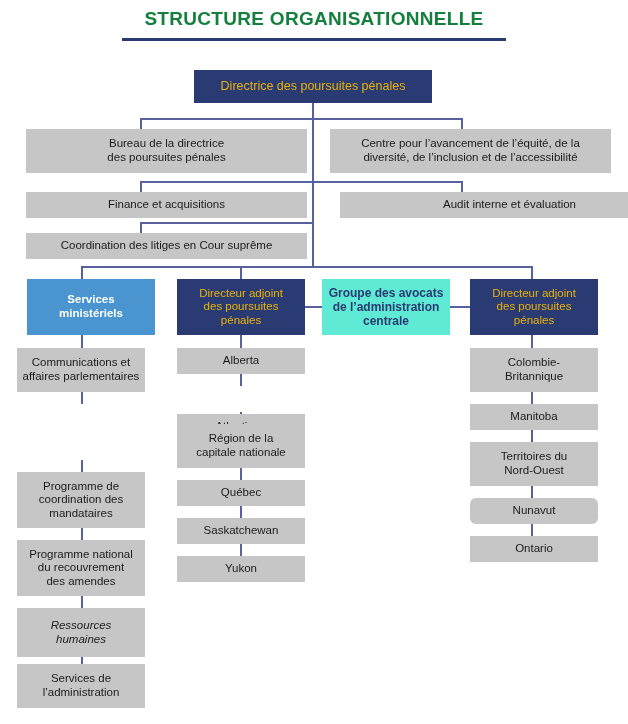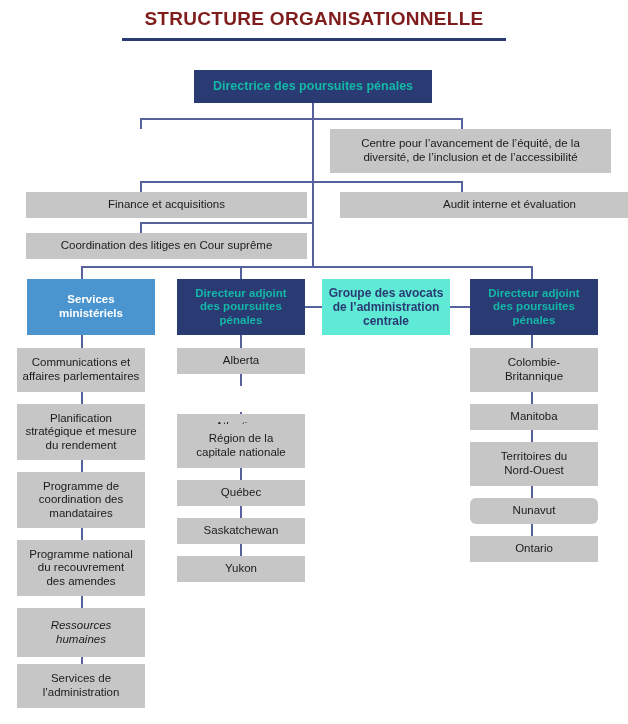--- a/index.html
+++ b/index.html
@@ -11,39 +11,39 @@
     color:#1b1b1b;
     overflow:hidden;
   }
   #chart{position:relative;width:628px;height:724px;}
 
   
   .title{
     position:absolute;left:0;top:8px;width:628px;
     text-align:center;
     font-size:19px;font-weight:bold;letter-spacing:.3px;
-    color:#7f1d1d;
+    color:#15803d;
   }
   .title-rule{
     position:absolute;left:122px;top:38px;width:384px;height:3px;
     background:#2a3a73;
   }
 
   
   .node{
     position:absolute;
     display:flex;align-items:center;justify-content:center;
     text-align:center;
     box-sizing:border-box;
     line-height:1.18;
     padding:2px 4px;
   }
   .node span{display:block;width:100%;}
 
-  .navy{background:#2a3a73;color:#14b8a6;font-weight:bold;font-size:11.5px;justify-content:center;}
+  .navy{background:#2a3a73;color:#eab308;font-weight:normal;font-size:11.5px;justify-content:center;}
   .lblue{background:#4a95cf;color:#ffffff;font-weight:bold;font-size:11.5px;}
   .yellow{background:#5eead4;color:#2a3a73;font-weight:bold;font-size:12px;}
   .grey{background:#c6c6c6;color:#1b1b1b;font-weight:normal;font-size:11.5px;}
 
   .root{font-size:12.5px;}
 
   
   .ln{position:absolute;background:#56619e;}
   .vl{width:1.6px;}
   .hl{height:1.6px;}
@@ -70,20 +70,23 @@
 
   <div class="ln hl" style="left:140px;top:222px;width:173px;"></div>
   <div class="ln vl" style="left:140px;top:222px;height:11px;"></div>
 
   <div class="ln hl" style="left:313px;top:118px;width:150px;"></div>
   <div class="ln vl" style="left:461px;top:118px;height:11px;"></div>
 
   <div class="ln hl" style="left:313px;top:181px;width:150px;"></div>
   <div class="ln vl" style="left:461px;top:181px;height:11px;"></div>
 
+  <div class="node grey" style="left:26px;top:129px;width:281px;height:44px;">
+    <span>Bureau de la directrice<br>des poursuites pénales</span>
+  </div>
 
   <div class="node grey" style="left:26px;top:192px;width:281px;height:26px;">
     <span>Finance et acquisitions</span>
   </div>
 
   <div class="node grey" style="left:26px;top:233px;width:281px;height:26px;">
     <span>Coordination des litiges en Cour suprême</span>
   </div>
 
   <div class="node grey" style="left:330px;top:129px;width:281px;height:44px;">
@@ -120,23 +123,20 @@
 
   <div class="ln vl" style="left:81px;top:335px;height:13px;"></div>
   <div class="ln vl" style="left:81px;top:392px;height:12px;"></div>
   <div class="ln vl" style="left:81px;top:460px;height:12px;"></div>
   <div class="ln vl" style="left:81px;top:528px;height:12px;"></div>
   <div class="ln vl" style="left:81px;top:596px;height:12px;"></div>
   <div class="ln vl" style="left:81px;top:652px;height:12px;"></div>
 
   <div class="node grey" style="left:17px;top:348px;width:128px;height:44px;">
     <span>Communications et<br>affaires parlementaires</span>
-  </div>
-  <div class="node grey" style="left:17px;top:404px;width:128px;height:56px;">
-    <span>Planification<br>stratégique et mesure<br>du rendement</span>
   </div>
   <div class="node grey" style="left:17px;top:472px;width:128px;height:56px;">
     <span>Programme de<br>coordination des<br>mandataires</span>
   </div>
   <div class="node grey" style="left:17px;top:540px;width:128px;height:56px;">
     <span>Programme national<br>du recouvrement<br>des amendes</span>
   </div>
   <div class="node grey" style="left:17px;top:608px;width:128px;height:49px;font-style:italic;">
     <span>Ressources<br>humaines</span>
   </div>

